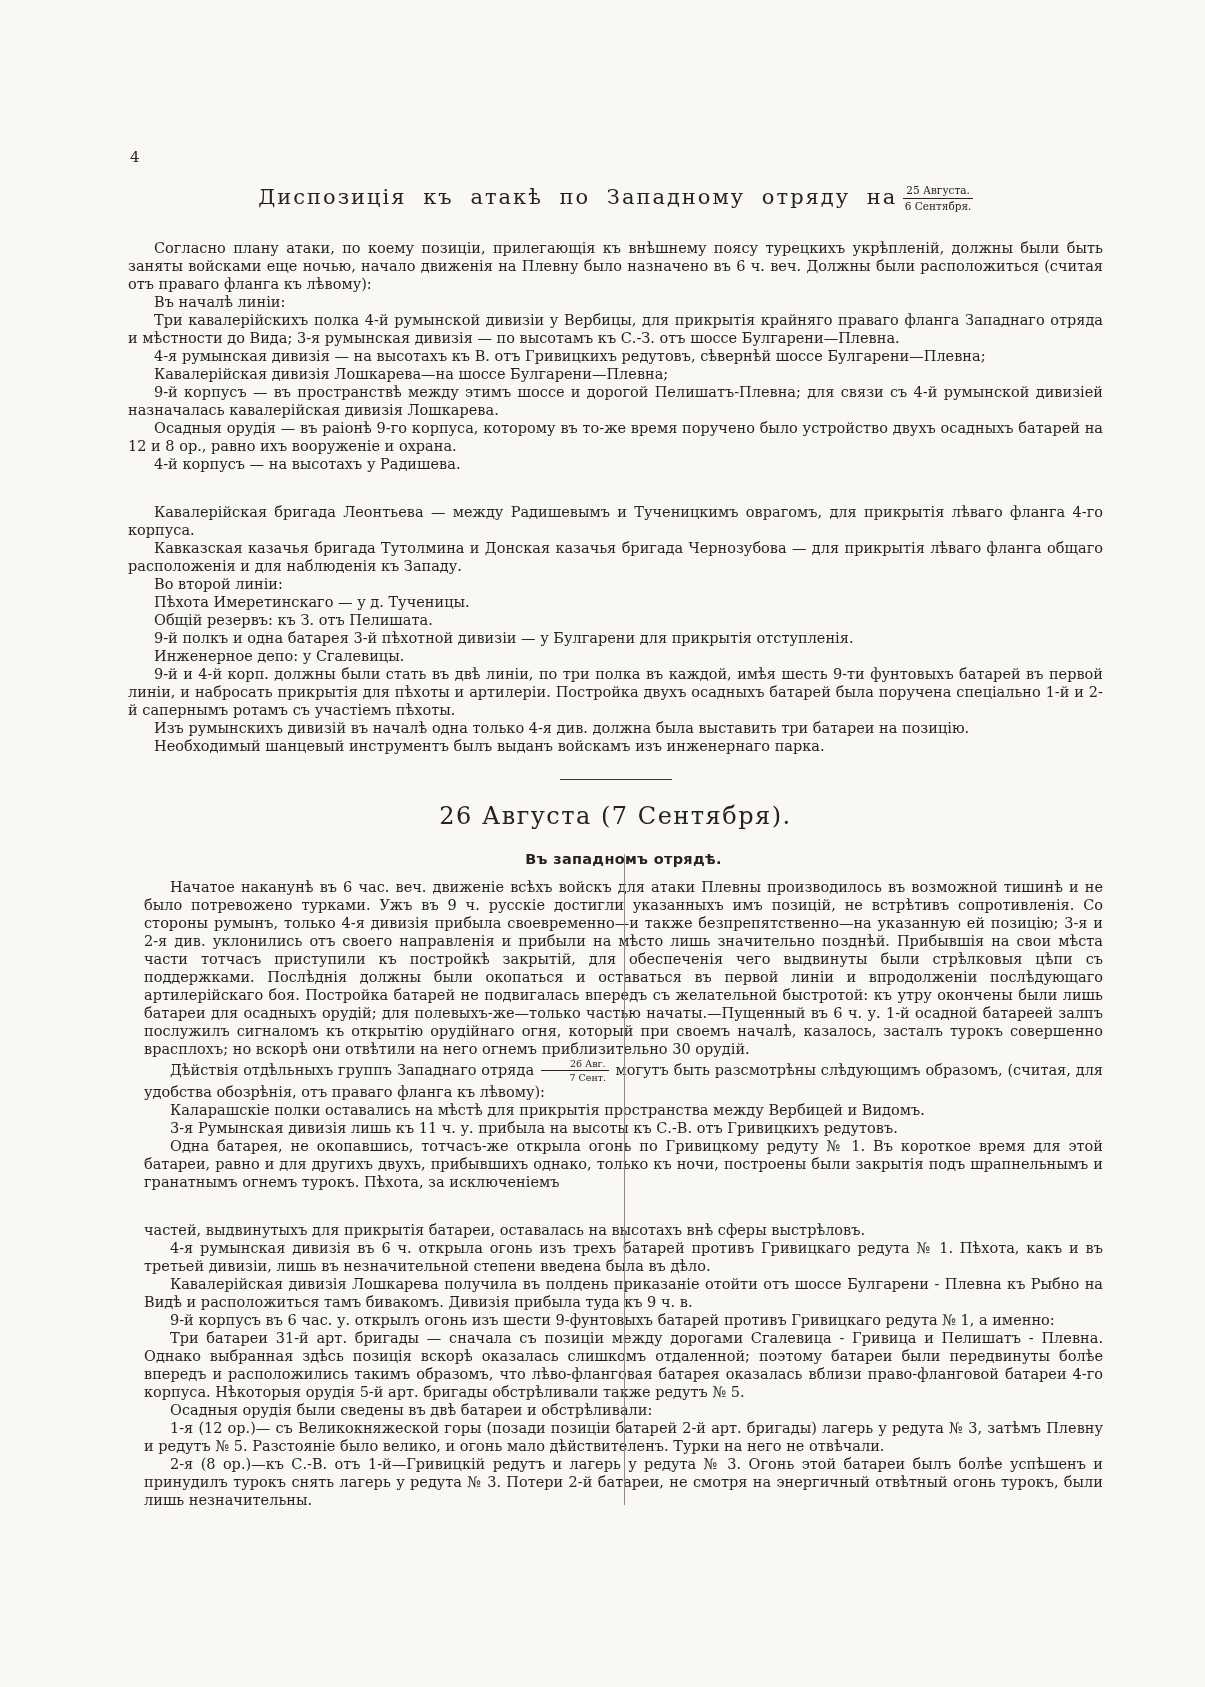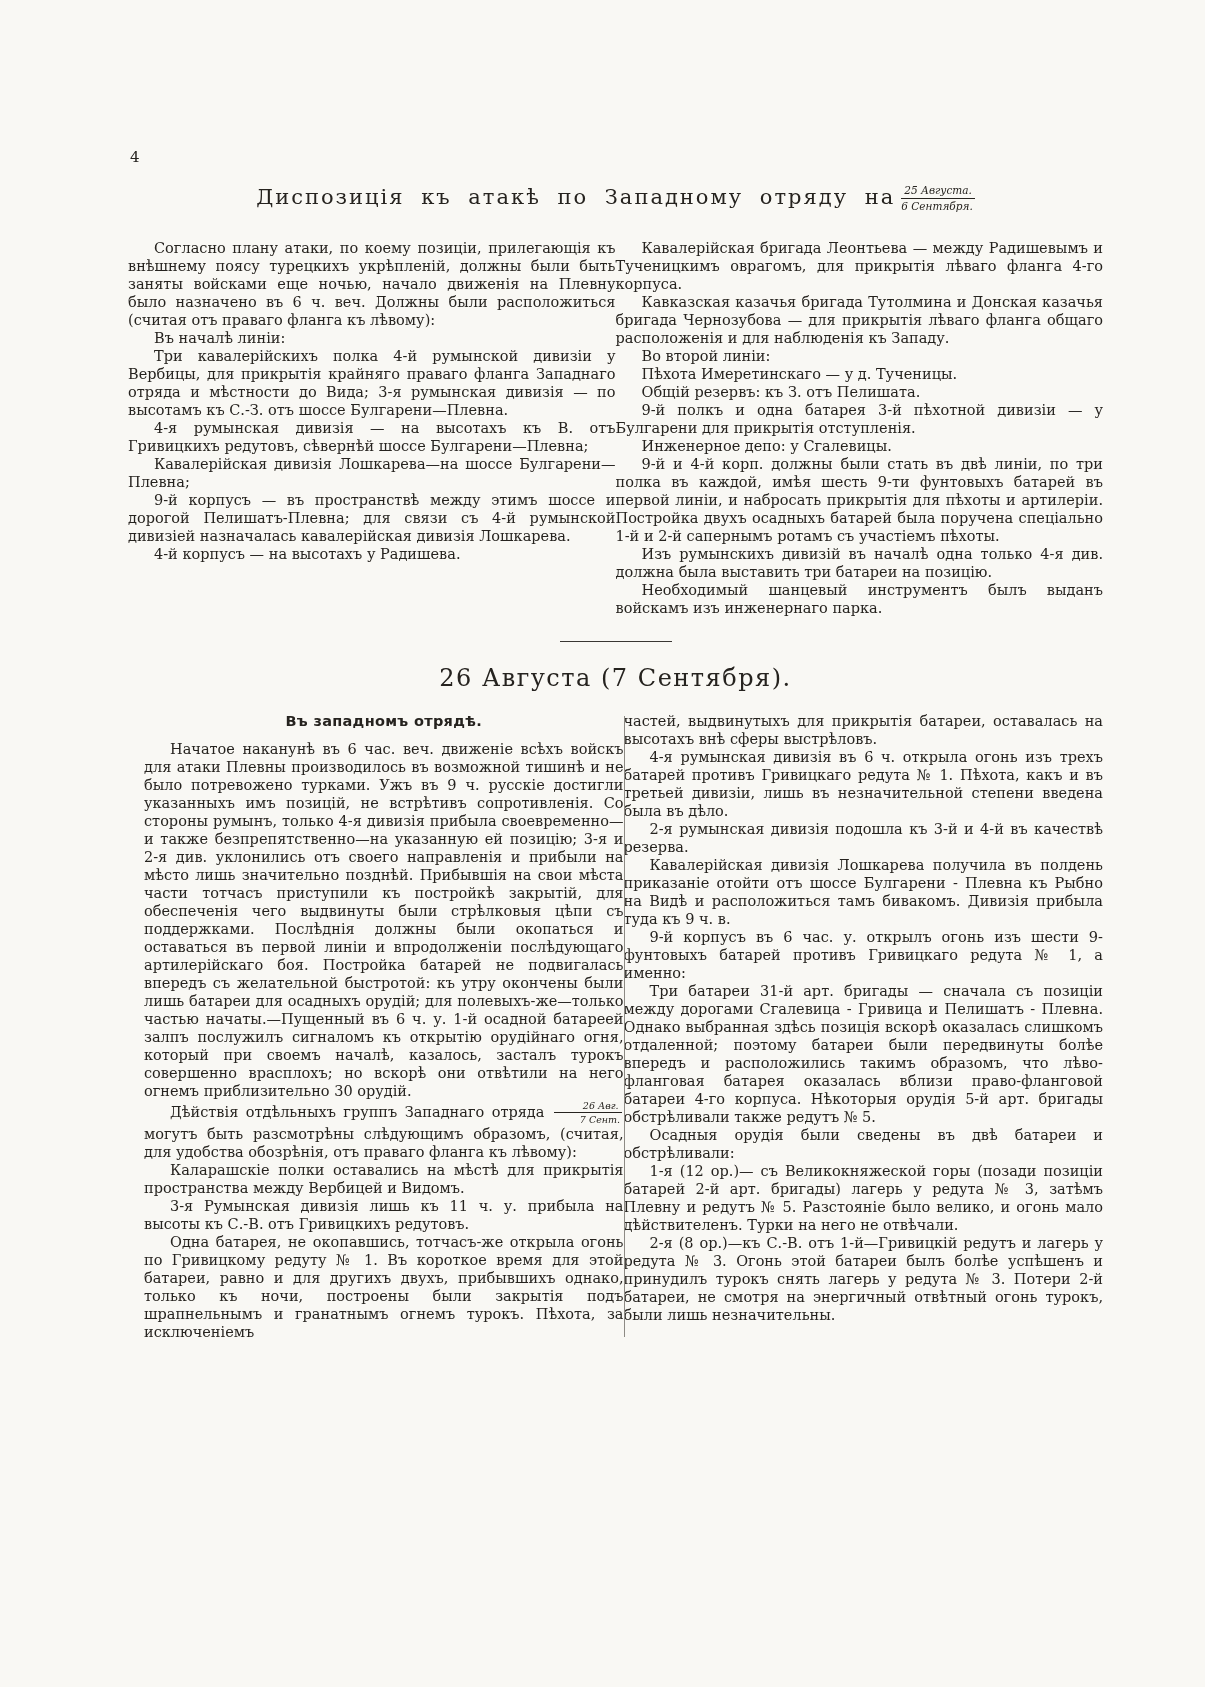--- a/index.html
+++ b/index.html
@@ -32,39 +32,40 @@
     font-weight: normal;
     font-size: 21px;
     letter-spacing: 2px;
     word-spacing: 8px;
     line-height: 30px;
     white-space: nowrap;
   }
   .frac {
     display: inline-block;
     vertical-align: middle;
-    text-align: left;
+    text-align: center;
     font-size: 10.5px;
     letter-spacing: 0;
     word-spacing: 0;
     line-height: 13px;
     margin-left: 6px;
-    font-style: italic;
   }
   .frac .frac-top {
     display: block;
     border-bottom: 1px solid #26231f;
     padding: 0 3px 1px 3px;
   }
   .frac .frac-bottom { display: block; padding-top: 1px; }
   .frac-inline { font-size: 9.5px; line-height: 11px; margin: 0 2px; }
 
   .cols {
     display: flex;
+    gap: 30px;
     margin-top: 26px;
+    flex-direction: column;
   }
   .cols.divided { position: relative; margin-left: 16px; }
   .vrule {
     position: absolute;
     left: 50%;
     top: 4px;
     bottom: 4px;
     width: 1px;
     background: #8d8a84;
   }
@@ -113,20 +114,21 @@
     <h1 class="main-heading"><span>Диспозиція къ атакѣ по Западному отряду на</span><span class="frac"><span class="frac-top">25 Августа.</span><span class="frac-bottom">6 Сентября.</span></span></h1>
 
     <div class="cols">
       <div class="col">
         <p>Согласно плану атаки, по коему позиціи, прилегающія къ внѣшнему поясу турецкихъ укрѣпленій, должны были быть заняты войсками еще ночью, начало движенія на Плевну было назначено въ 6 ч. веч. Должны были расположиться (считая отъ праваго фланга къ лѣвому):</p>
         <p>Въ началѣ линіи:</p>
         <p>Три кавалерійскихъ полка 4-й румынской дивизіи у Вербицы, для прикрытія крайняго праваго фланга Западнаго отряда и мѣстности до Вида; 3-я румынская дивизія — по высотамъ къ С.-З. отъ шоссе Булгарени—Плевна.</p>
         <p>4-я румынская дивизія — на высотахъ къ В. отъ Гривицкихъ редутовъ, сѣвернѣй шоссе Булгарени—Плевна;</p>
         <p>Кавалерійская дивизія Лошкарева—на шоссе Булгарени—Плевна;</p>
         <p>9-й корпусъ — въ пространствѣ между этимъ шоссе и дорогой Пелишатъ-Плевна; для связи съ 4-й румынской дивизіей назначалась кавалерійская дивизія Лошкарева.</p>
+        <p>Осадныя орудія — въ раіонѣ 9-го корпуса, которому въ то-же время поручено было устройство двухъ осадныхъ батарей на 12 и 8 ор., равно ихъ вооруженіе и охрана.</p>
         <p>4-й корпусъ — на высотахъ у Радишева.</p>
       </div>
       <div class="col">
         <p>Кавалерійская бригада Леонтьева — между Радишевымъ и Тученицкимъ оврагомъ, для прикрытія лѣваго фланга 4-го корпуса.</p>
         <p>Кавказская казачья бригада Тутолмина и Донская казачья бригада Чернозубова — для прикрытія лѣваго фланга общаго расположенія и для наблюденія къ Западу.</p>
         <p>Во второй линіи:</p>
         <p>Пѣхота Имеретинскаго — у д. Тученицы.</p>
         <p>Общій резервъ: къ З. отъ Пелишата.</p>
         <p>9-й полкъ и одна батарея 3-й пѣхотной дивизіи — у Булгарени для прикрытія отступленія.</p>
         <p>Инженерное депо: у Сгалевицы.</p>
@@ -148,21 +150,20 @@
         <p><span>Дѣйствія отдѣльныхъ группъ Западнаго отряда</span>
           <span class="frac frac-inline"><span class="frac-top">26 Авг.</span><span class="frac-bottom">7 Сент.</span></span>
           <span>могутъ быть разсмотрѣны слѣдующимъ образомъ, (считая, для удобства обозрѣнія, отъ праваго фланга къ лѣвому):</span></p>
         <p>Каларашскіе полки оставались на мѣстѣ для прикрытія пространства между Вербицей и Видомъ.</p>
         <p>3-я Румынская дивизія лишь къ 11 ч. у. прибыла на высоты къ С.-В. отъ Гривицкихъ редутовъ.</p>
         <p>Одна батарея, не окопавшись, тотчасъ-же открыла огонь по Гривицкому редуту № 1. Въ короткое время для этой батареи, равно и для другихъ двухъ, прибывшихъ однако, только къ ночи, построены были закрытія подъ шрапнельнымъ и гранатнымъ огнемъ турокъ. Пѣхота, за исключеніемъ</p>
       </div>
       <div class="col">
         <p class="noindent">частей, выдвинутыхъ для прикрытія батареи, оставалась на высотахъ внѣ сферы выстрѣловъ.</p>
         <p>4-я румынская дивизія въ 6 ч. открыла огонь изъ трехъ батарей противъ Гривицкаго редута № 1. Пѣхота, какъ и въ третьей дивизіи, лишь въ незначительной степени введена была въ дѣло.</p>
-        <p>2-я румынская дивизія подошла къ 3-й и 4-й въ качествѣ резерва.</p>
         <p>Кавалерійская дивизія Лошкарева получила въ полдень приказаніе отойти отъ шоссе Булгарени - Плевна къ Рыбно на Видѣ и расположиться тамъ бивакомъ. Дивизія прибыла туда къ 9 ч. в.</p>
         <p>9-й корпусъ въ 6 час. у. открылъ огонь изъ шести 9-фунтовыхъ батарей противъ Гривицкаго редута № 1, а именно:</p>
         <p>Три батареи 31-й арт. бригады — сначала съ позиціи между дорогами Сгалевица - Гривица и Пелишатъ - Плевна. Однако выбранная здѣсь позиція вскорѣ оказалась слишкомъ отдаленной; поэтому батареи были передвинуты болѣе впередъ и расположились такимъ образомъ, что лѣво-фланговая батарея оказалась вблизи право-фланговой батареи 4-го корпуса. Нѣкоторыя орудія 5-й арт. бригады обстрѣливали также редутъ № 5.</p>
         <p>Осадныя орудія были сведены въ двѣ батареи и обстрѣливали:</p>
         <p>1-я (12 ор.)— съ Великокняжеской горы (позади позиціи батарей 2-й арт. бригады) лагерь у редута № 3, затѣмъ Плевну и редутъ № 5. Разстояніе было велико, и огонь мало дѣйствителенъ. Турки на него не отвѣчали.</p>
         <p>2-я (8 ор.)—къ С.-В. отъ 1-й—Гривицкій редутъ и лагерь у редута № 3. Огонь этой батареи былъ болѣе успѣшенъ и принудилъ турокъ снять лагерь у редута № 3. Потери 2-й батареи, не смотря на энергичный отвѣтный огонь турокъ, были лишь незначительны.</p>
       </div>
     </div>
 
   </div>

